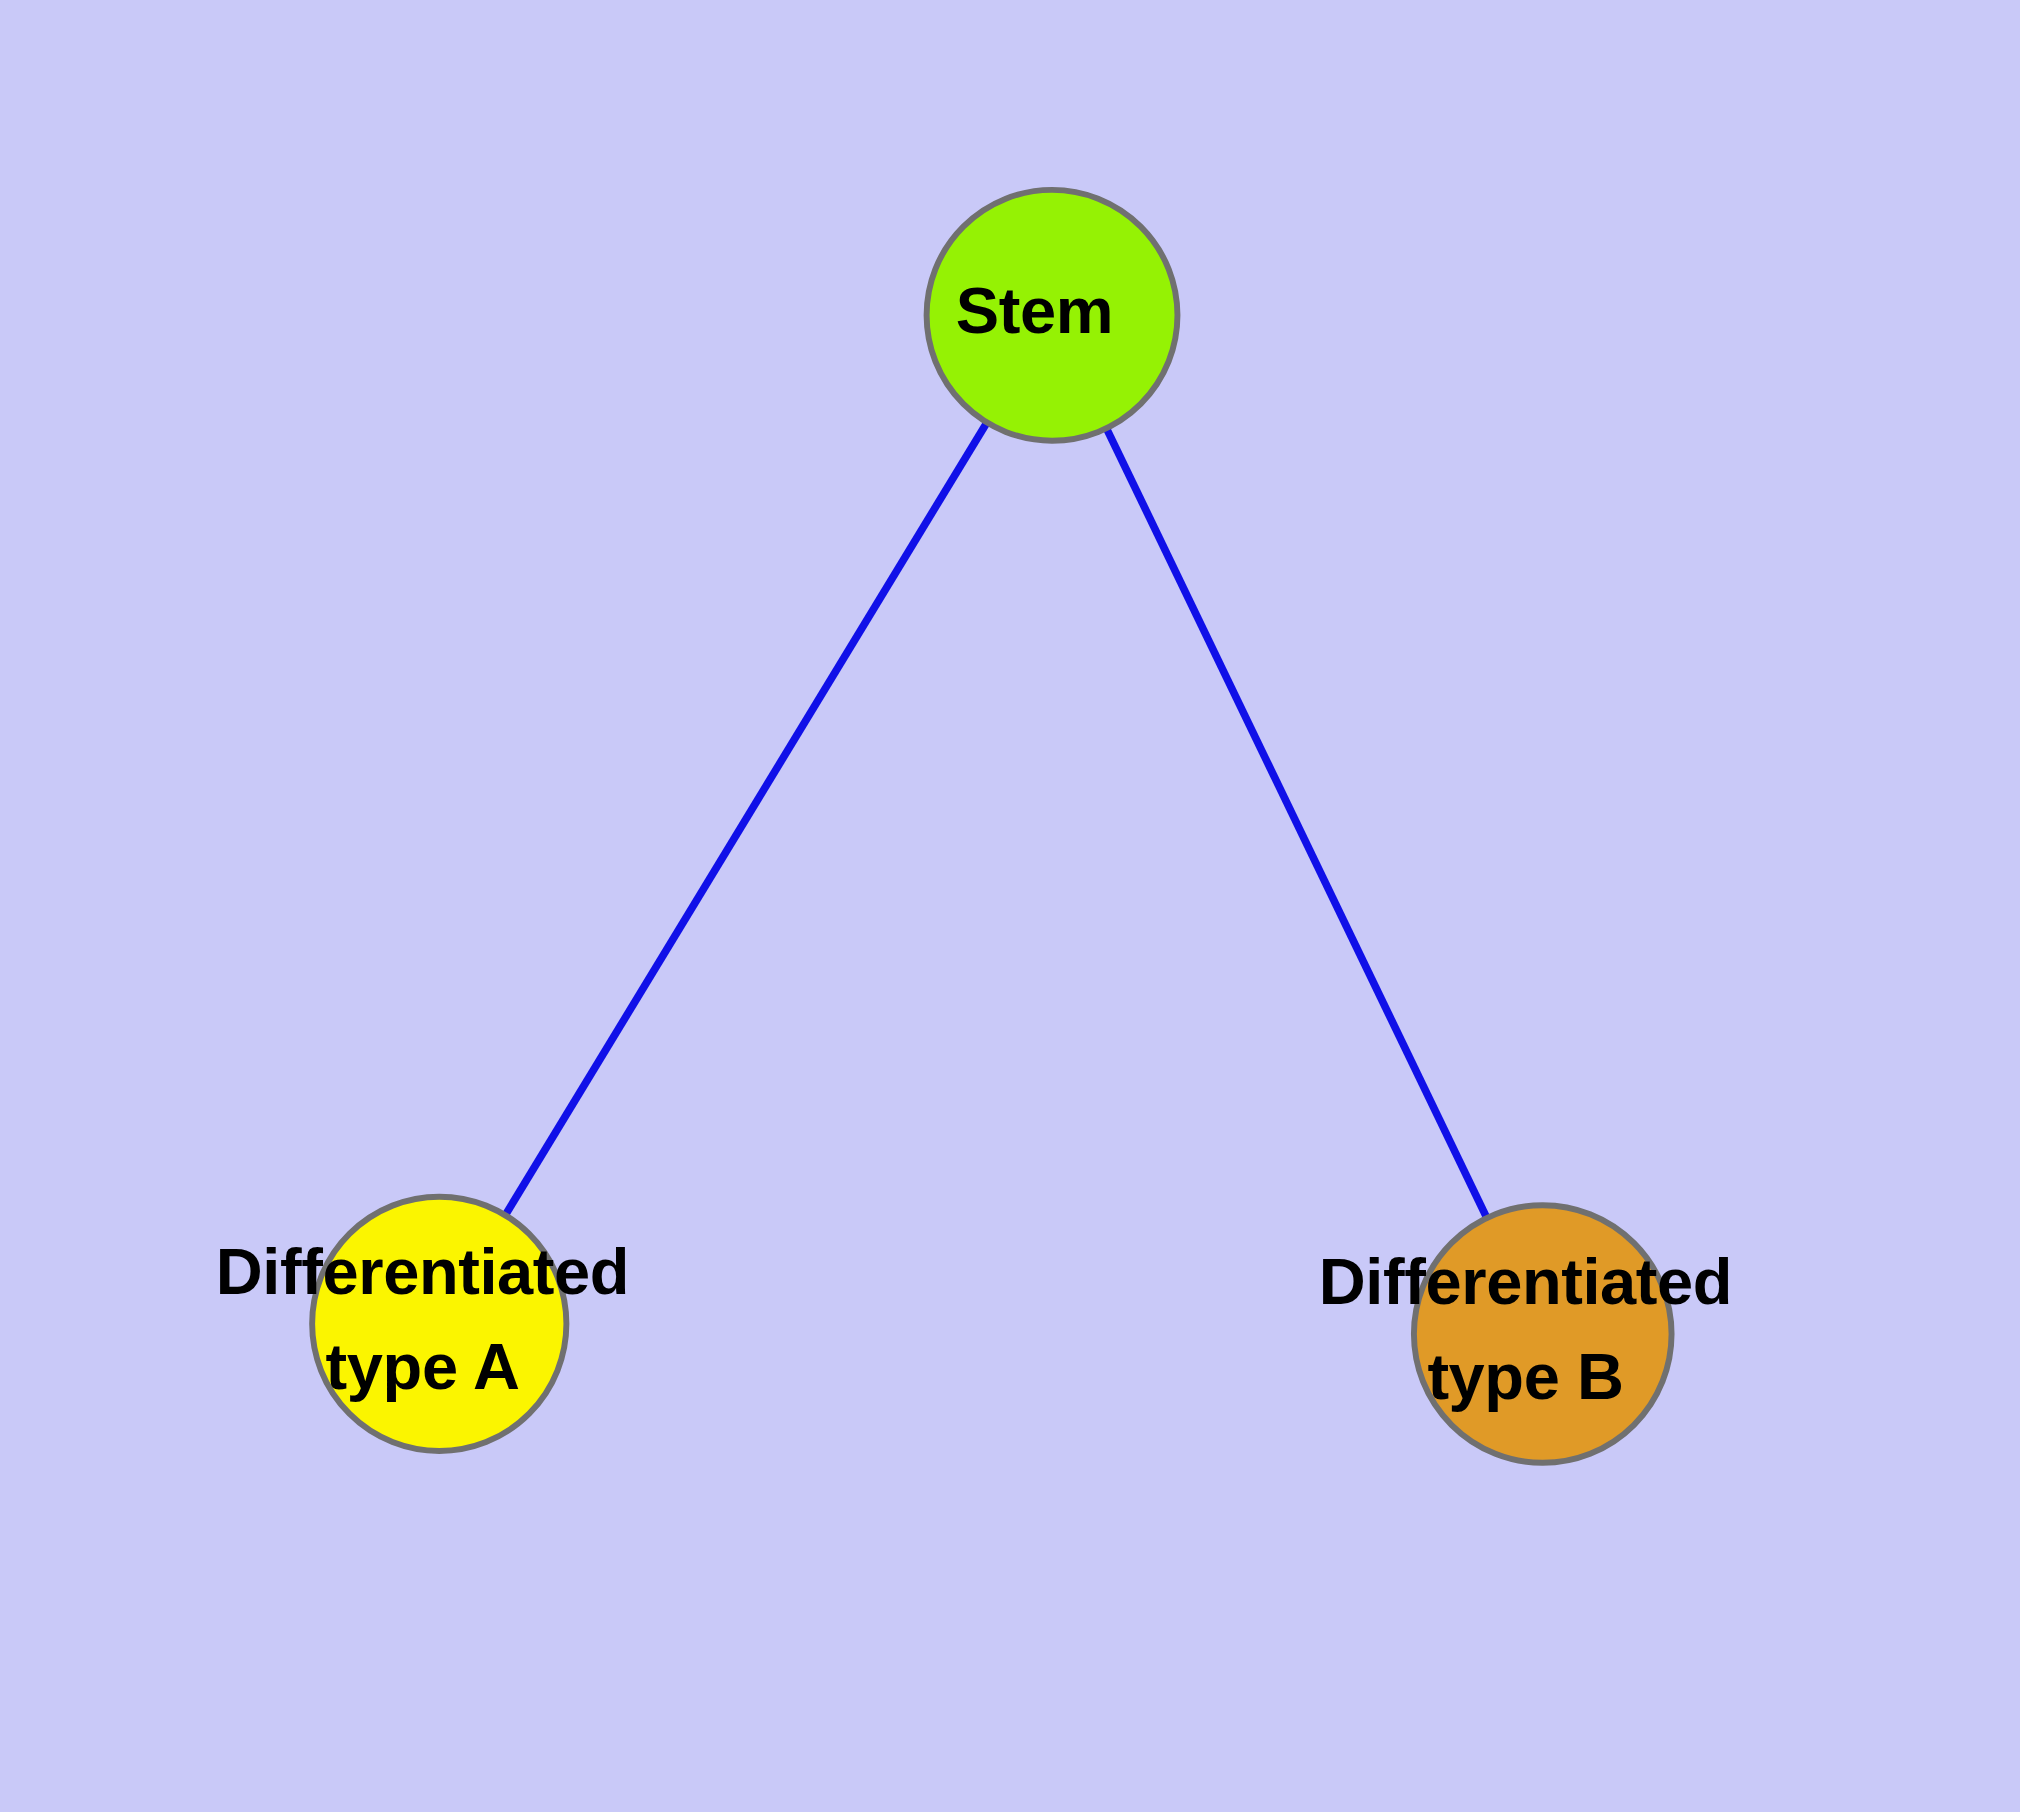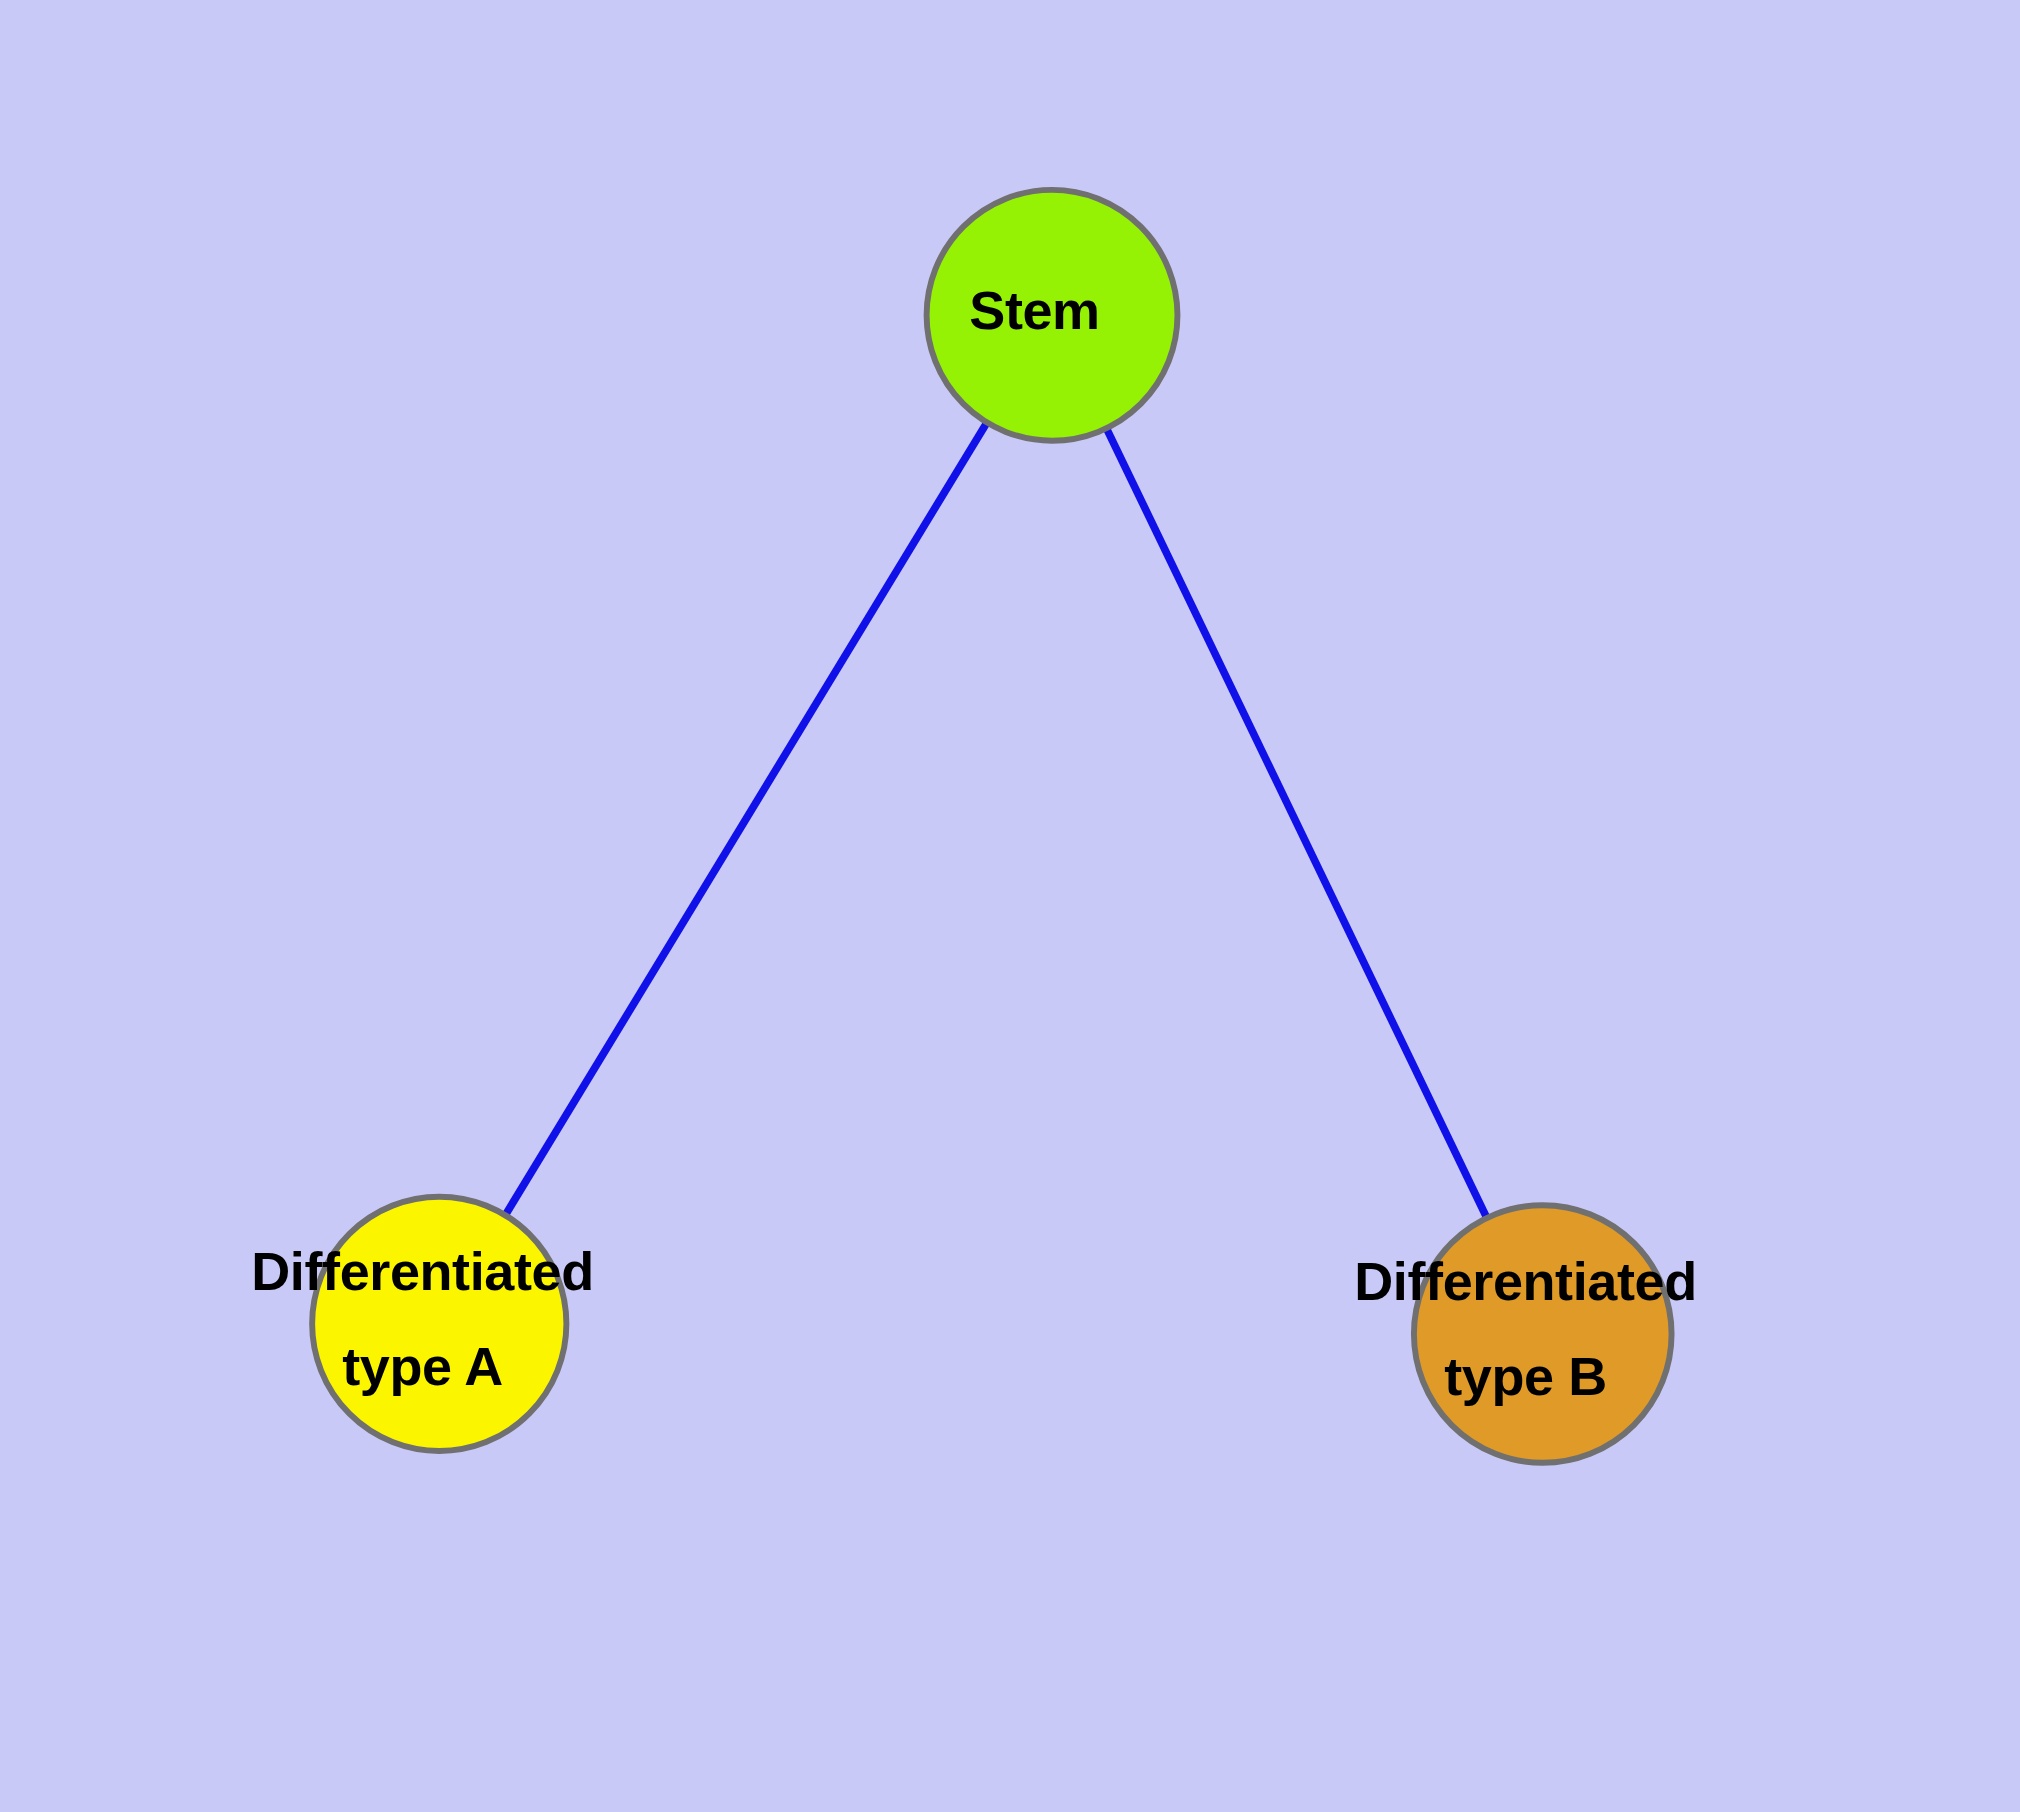--- a/index.html
+++ b/index.html
@@ -26,21 +26,21 @@
     position: absolute;
     left: 0;
     top: 0;
     width: 2021px;
     height: 1812px;
   }
   .node-label {
     position: absolute;
     text-align: center;
     font-weight: bold;
-    font-size: 54px;
+    font-size: 65px;
     line-height: 95px;
     color: #000000;
     white-space: pre;
     pointer-events: none;
     letter-spacing: -0.4px;
   }
 </style>
 </head>
 <body>
 

